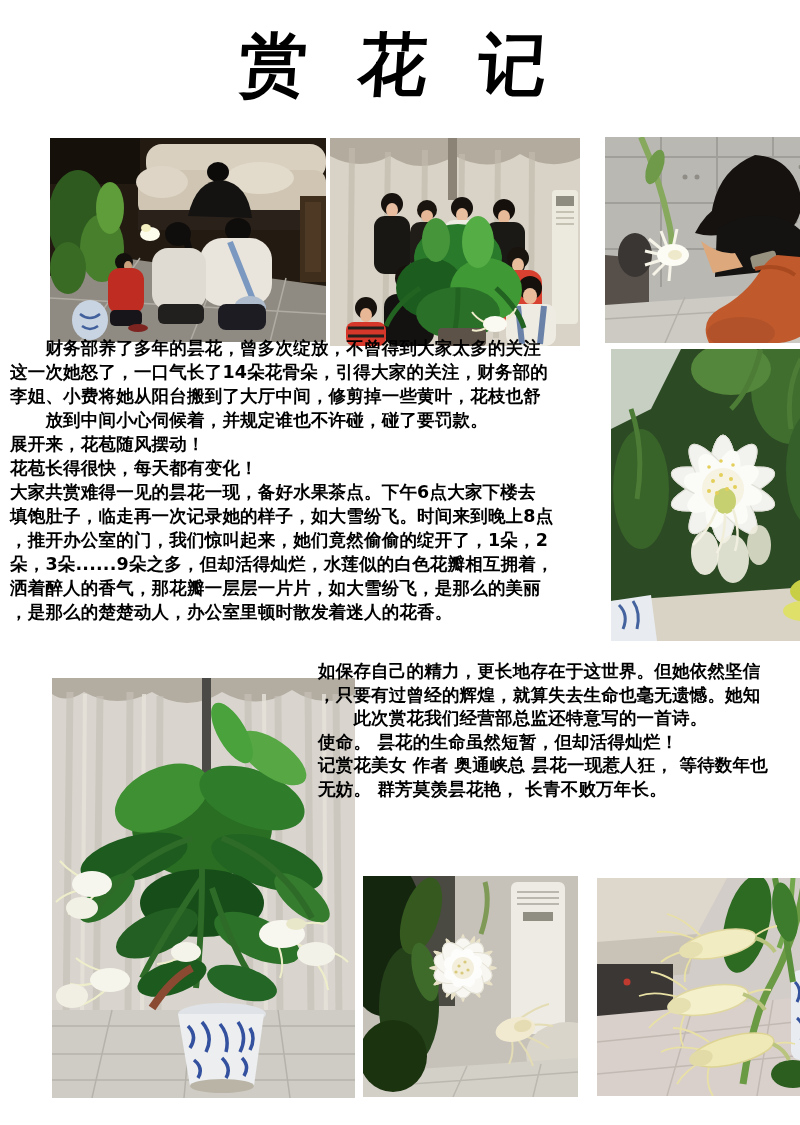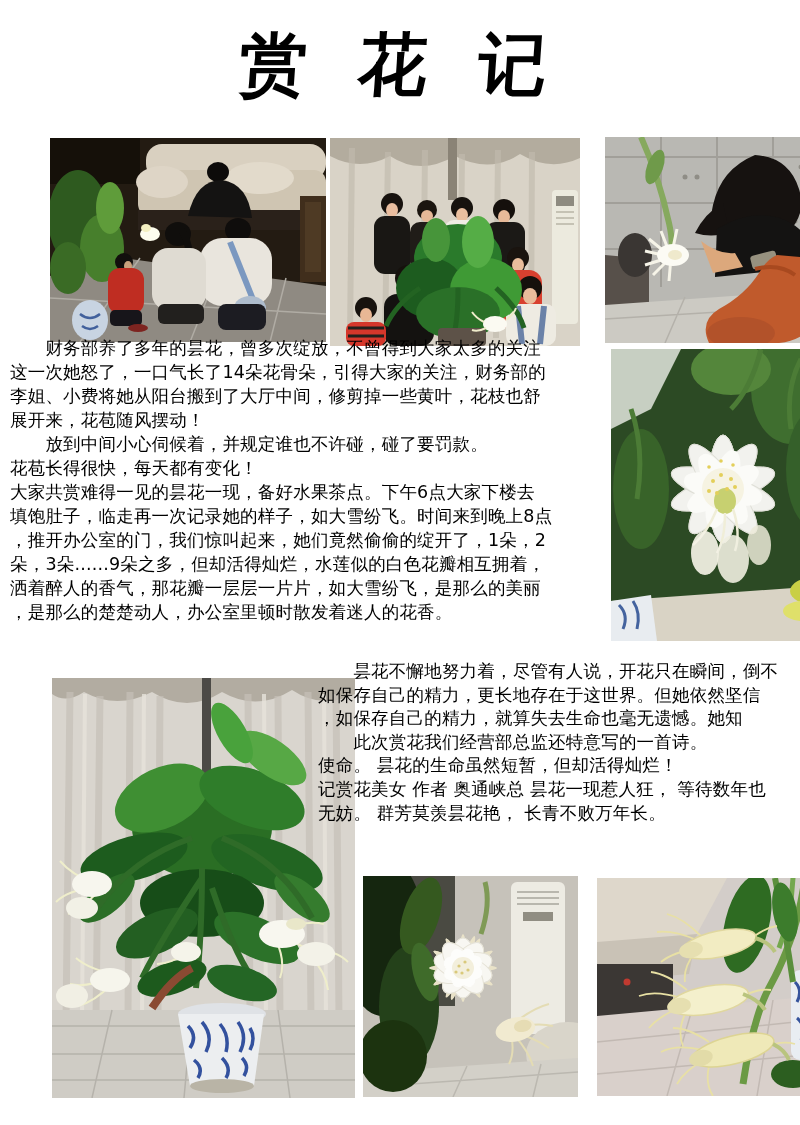--- a/index.html
+++ b/index.html
@@ -4,21 +4,21 @@
 <style>
   html,body{margin:0;padding:0;background:#ffffff;}
   .page{position:relative;width:800px;height:1125px;background:#ffffff;overflow:hidden;
         font-family:"DejaVu Sans","Liberation Sans",sans-serif;color:#000;}
   .title{position:absolute;top:18px;left:0;width:800px;text-align:center;
          font-family:"DejaVu Serif","Liberation Serif",serif;
          font-size:68px;font-weight:bold;letter-spacing:14px;line-height:92px;
          transform:skewX(-4deg);}
   .photo{position:absolute;overflow:hidden;}
   .photo svg{display:block;width:100%;height:100%;}
-  .ln{white-space:pre;font-weight:normal;font-size:17.5px;line-height:24px;letter-spacing:0.2px;}
+  .ln{white-space:pre;font-weight:bold;font-size:17.5px;line-height:24px;letter-spacing:0.2px;}
   .colL{position:absolute;left:10px;top:336px;width:556px;}
   .colR{position:absolute;left:318px;top:660px;width:480px;}
   .colR .ln{line-height:23.6px;}
   
   #p1{left:10px;top:122px;width:276px;height:204px;}
   #p2{left:290px;top:122px;width:250px;height:208px;}
   #p3{left:565px;top:121px;width:226px;height:206px;}
   #p4{left:571px;top:333px;width:225px;height:292px;}
   #p5{left:12px;top:662px;width:303px;height:420px;}
   #p6{left:323px;top:860px;width:215px;height:221px;}
@@ -418,34 +418,33 @@
         <ellipse cx="104" cy="180" rx="12" ry="8" fill="#e2dba8" transform="rotate(-14 104 180)"></ellipse>
       </g>
       <path d="M158,60 q14,4 20,14 M146,116 q16,6 22,16 M176,166 q12,6 16,16" stroke="#b9c47e" stroke-width="4" fill="none"></path>
     </svg>
   </figure>
 
   <div class="colL">
     <div class="ln">　　财务部养了多年的昙花，曾多次绽放，不曾得到大家太多的关注</div>
     <div class="ln">这一次她怒了，一口气长了14朵花骨朵，引得大家的关注，财务部的</div>
     <div class="ln">李姐、小费将她从阳台搬到了大厅中间，修剪掉一些黄叶，花枝也舒</div>
+    <div class="ln">　　放到中间小心伺候着，并规定谁也不许碰，碰了要罚款。</div>
     <div class="ln">展开来，花苞随风摆动！</div>
-    <div class="ln">　　放到中间小心伺候着，并规定谁也不许碰，碰了要罚款。</div>
     <div class="ln">花苞长得很快，每天都有变化！</div>
     <div class="ln">大家共赏难得一见的昙花一现，备好水果茶点。下午6点大家下楼去</div>
     <div class="ln">填饱肚子，临走再一次记录她的样子，如大雪纷飞。时间来到晚上8点</div>
     <div class="ln">，推开办公室的门，我们惊叫起来，她们竟然偷偷的绽开了，1朵，2</div>
     <div class="ln">朵，3朵......9朵之多，但却活得灿烂，水莲似的白色花瓣相互拥着，</div>
     <div class="ln">洒着醉人的香气，那花瓣一层层一片片，如大雪纷飞，是那么的美丽</div>
     <div class="ln">，是那么的楚楚动人，办公室里顿时散发着迷人的花香。</div>
   </div>
 
   <div class="colR">
-    <div class="ln">　　昙花不懈地努力着，尽管有人说，开花只在瞬间，倒不</div>
     <div class="ln">如保存自己的精力，更长地存在于这世界。但她依然坚信</div>
-    <div class="ln">，如保存自己的精力，就算失去生命也毫无遗憾。她知</div>
+    <div class="ln">，只要有过曾经的辉煌，就算失去生命也毫无遗憾。她知</div>
     <div class="ln">　　此次赏花我们经营部总监还特意写的一首诗。</div>
     <div class="ln">使命。 昙花的生命虽然短暂，但却活得灿烂！</div>
     <div class="ln">记赏花美女 作者 奥通峡总 昙花一现惹人狂， 等待数年也</div>
     <div class="ln">无妨。 群芳莫羡昙花艳， 长青不败万年长。</div>
   </div>
 
 </div>
 
 </body></html>

